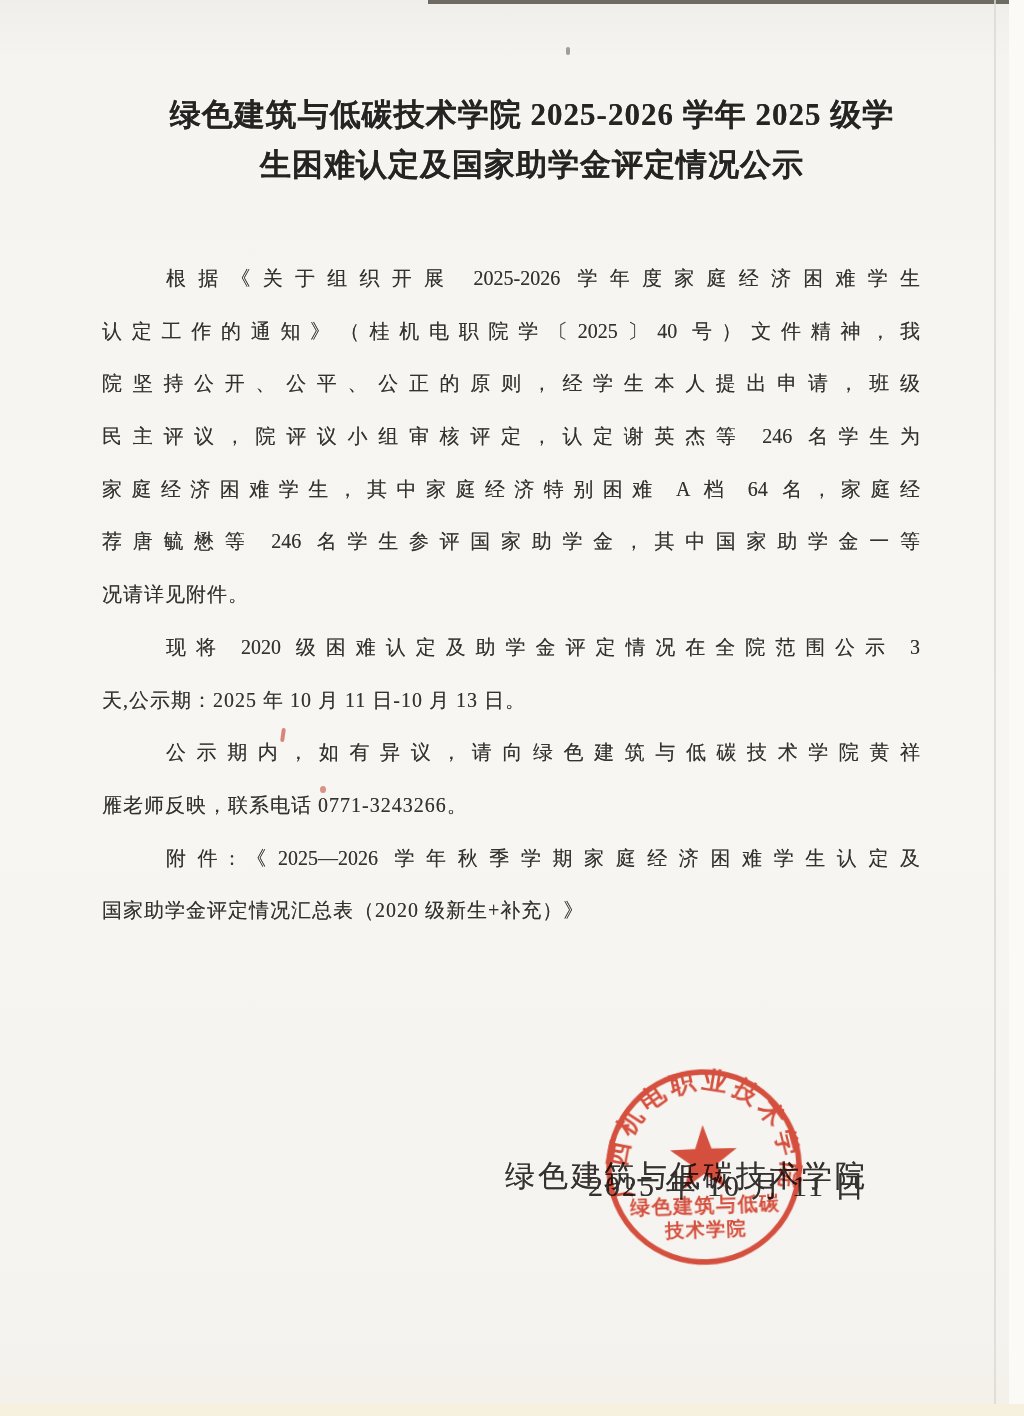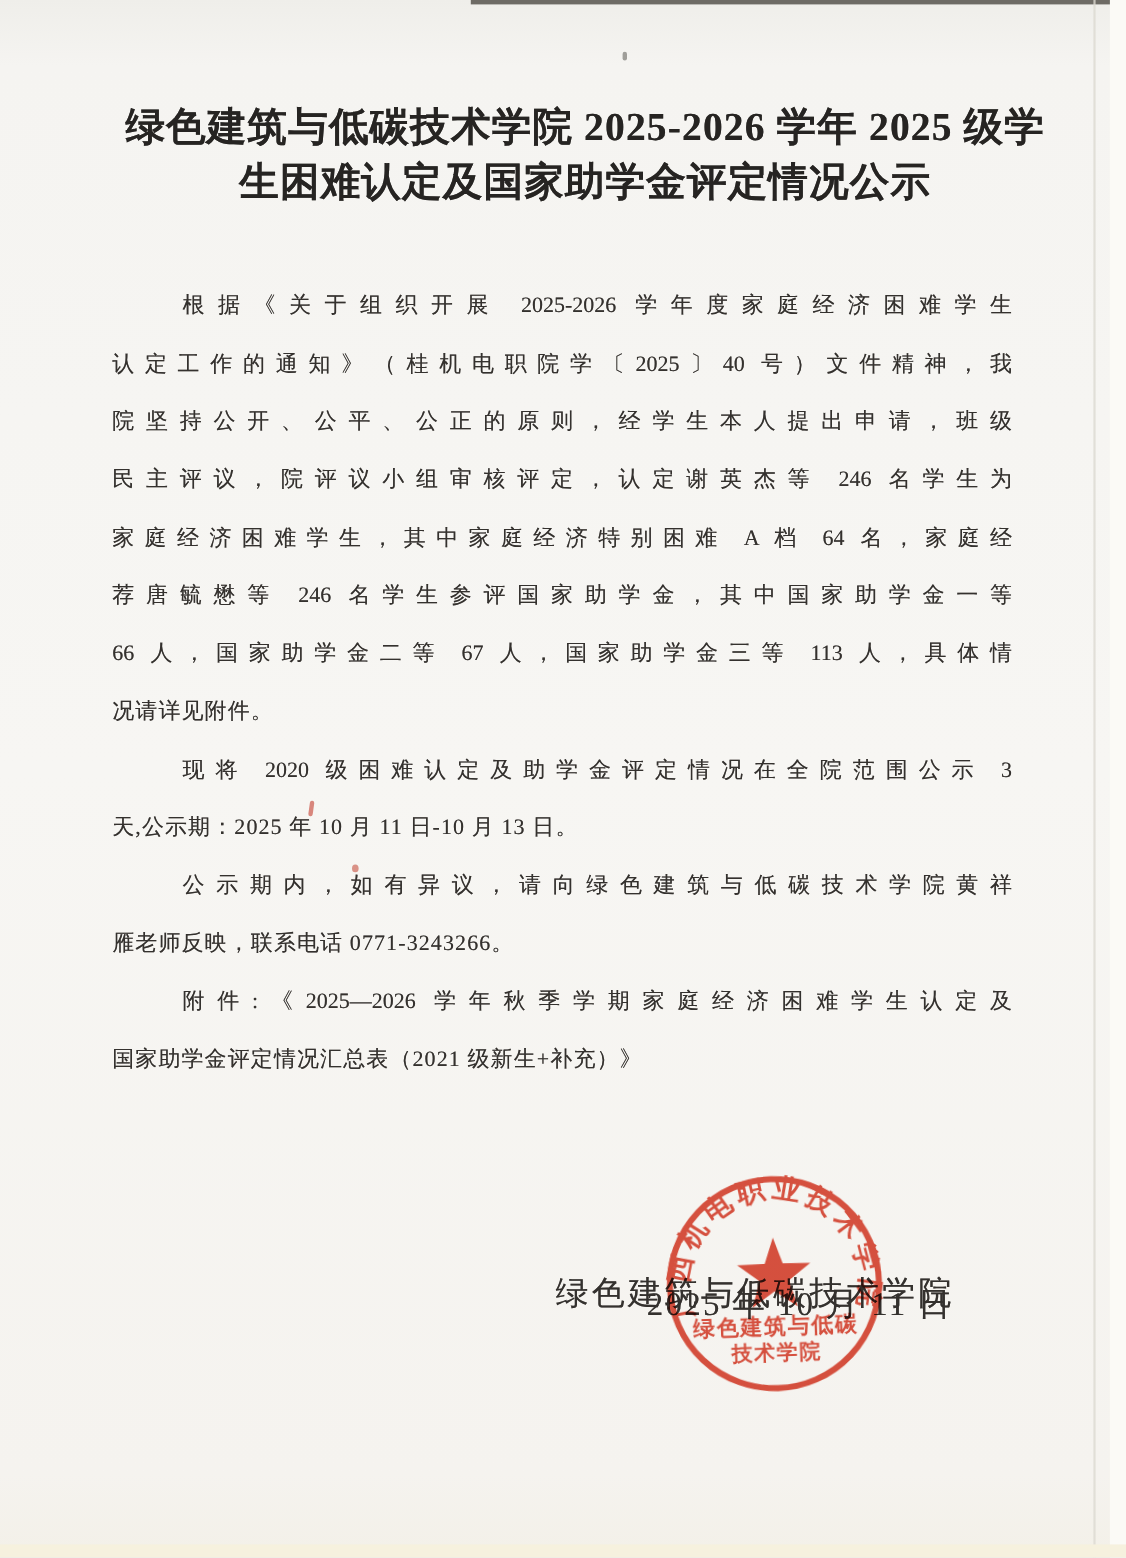--- a/index.html
+++ b/index.html
@@ -8,21 +8,21 @@
     width:1024px;height:1416px;
     margin:0 auto;
     overflow:hidden;
     background:linear-gradient(180deg,#efeeea 0px,#f5f4f1 60px,#f7f6f3 700px,#f5f3ef 1340px,#f3f0e8 1416px);
     font-family:"Liberation Serif","DejaVu Serif",serif;
     color:#33302d;
   }
   
   .doc-title{
     position:absolute;left:40px;top:90px;width:984px;
-    text-align:center;font-size:36px;line-height:50px;font-weight:700;
+    text-align:center;font-size:31px;line-height:50px;font-weight:700;
     color:#262422;letter-spacing:1px;
     text-shadow:0 0 .5px rgba(30,28,26,.7);
   }
   
   .doc-body{
     position:absolute;left:102px;top:252px;width:818px;
     font-size:20px;color:#34312e;
     text-shadow:0 0 .4px rgba(45,42,40,.55);
   }
   .bodyline{height:52.7px;line-height:52.7px;white-space:normal;}
@@ -73,31 +73,30 @@
     <div>生困难认定及国家助学金评定情况公示</div>
   </div>
 
   <div class="doc-body">
     <div class="bodyline just indent">根据《关于组织开展 2025-2026 学年度家庭经济困难学生</div>
     <div class="bodyline just">认定工作的通知》（桂机电职院学〔2025〕40 号）文件精神，我</div>
     <div class="bodyline just">院坚持公开、公平、公正的原则，经学生本人提出申请，班级</div>
     <div class="bodyline just">民主评议，院评议小组审核评定，认定谢英杰等 246 名学生为</div>
     <div class="bodyline just">家庭经济困难学生，其中家庭经济特别困难 A 档 64 名，家庭经</div>
     <div class="bodyline just">荐唐毓懋等 246 名学生参评国家助学金，其中国家助学金一等</div>
-    <div class="bodyline just">66 人，国家助学金二等 67 人，国家助学金三等 113 人，具体情</div>
     <div class="bodyline lastline">况请详见附件。</div>
 
     <div class="bodyline just indent">现将 2020 级困难认定及助学金评定情况在全院范围公示 3</div>
     <div class="bodyline lastline">天,公示期：2025 年 10 月 11 日-10 月 13 日。</div>
 
     <div class="bodyline just indent">公示期内，如有异议，请向绿色建筑与低碳技术学院黄祥</div>
     <div class="bodyline lastline">雁老师反映，联系电话 0771-3243266。</div>
 
     <div class="bodyline just indent">附件:《2025—2026 学年秋季学期家庭经济困难学生认定及</div>
-    <div class="bodyline lastline">国家助学金评定情况汇总表（2021 级新生+补充）》</div>
+    <div class="bodyline lastline">国家助学金评定情况汇总表（2020 级新生+补充）》</div>
   </div>
 
   <div class="art-red-tick"></div>
   <div class="art-red-dot"></div>
 
   <div class="sign-org">绿色建筑与低碳技术学院</div>
   <div class="sign-date">2025 年 10 月 11 日</div>
 
   <svg class="seal" viewBox="0 0 222 222" xmlns="http://www.w3.org/2000/svg">
     <defs>

